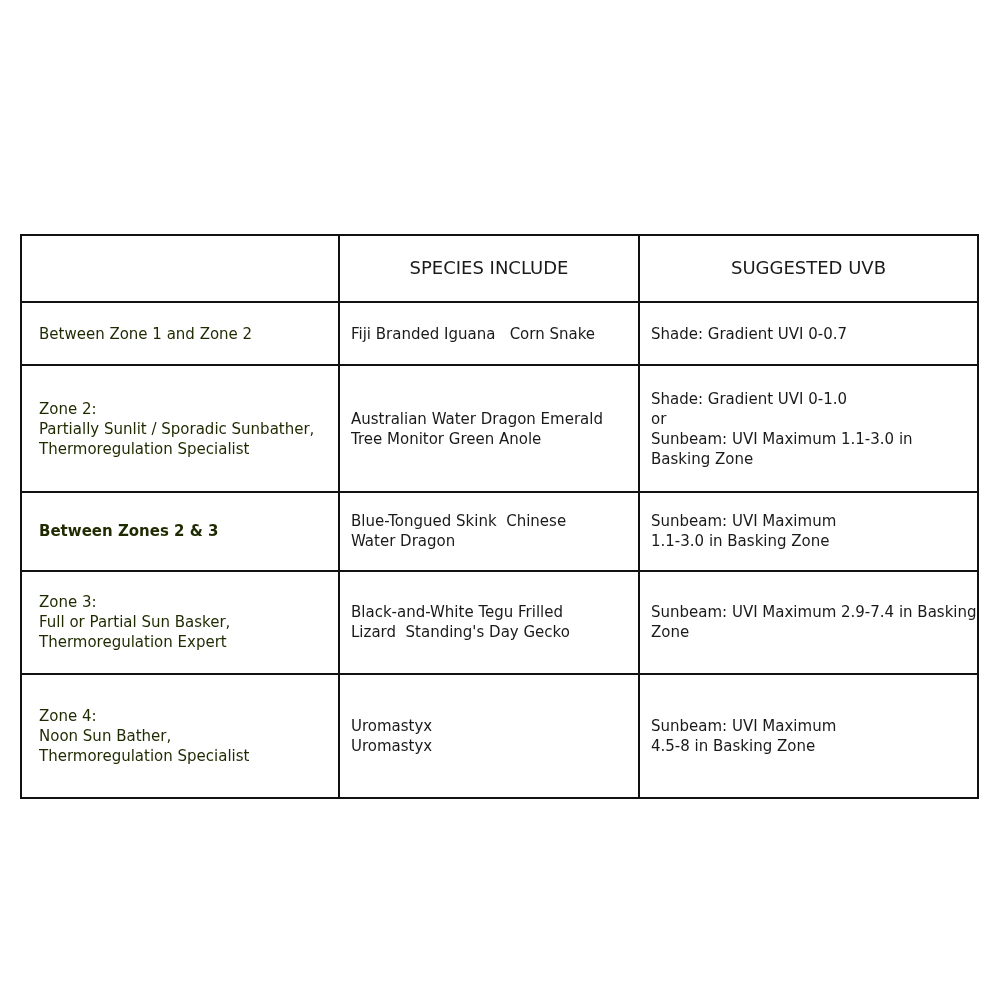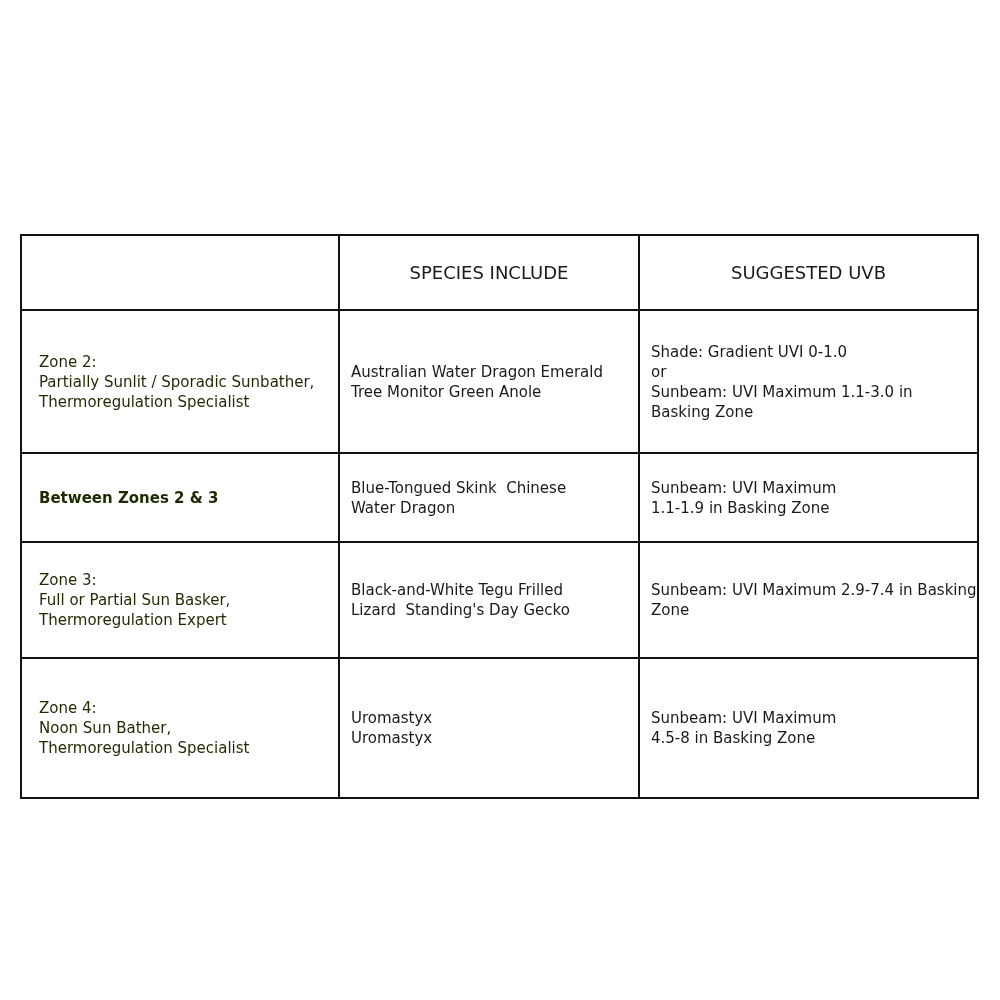--- a/index.html
+++ b/index.html
@@ -28,20 +28,31 @@
     <col class="uvb-col">
   </colgroup>
   <tbody>
     <tr style="height:56px">
       <th class="zone-cell gradient-col" rowspan="1" style="background: transparent;"></th>
       <th>SPECIES INCLUDE</th>
       <th>SUGGESTED UVB</th>
     </tr>
 
 
+    <tr style="height:53px">
+      <td class="zone-cell" style="background: transparent;">
+        <span class="line">Between Zone 1 and Zone 2</span>
+      </td>
+      <td class="species-cell">
+        <span class="line" style="white-space:pre">Fiji Branded Iguana   Corn Snake</span>
+      </td>
+      <td class="uvb-cell">
+        <span class="line">Shade: Gradient UVI 0-0.7</span>
+      </td>
+    </tr>
 
     <tr style="height:94px">
       <td class="zone-cell" style="background: transparent;">
         <span class="line">Zone 2:</span>
         <span class="line">Partially Sunlit / Sporadic Sunbather,</span>
         <span class="line">Thermoregulation Specialist</span>
       </td>
       <td class="species-cell">
         <span class="line">Australian Water Dragon Emerald</span>
         <span class="line">Tree Monitor Green Anole</span>
@@ -57,21 +68,21 @@
     <tr style="height:63px">
       <td class="zone-cell" style="background: transparent; font-weight: bold;">
         <span class="line">Between Zones 2 &amp; 3</span>
       </td>
       <td class="species-cell">
         <span class="line" style="white-space:pre">Blue-Tongued Skink  Chinese</span>
         <span class="line">Water Dragon</span>
       </td>
       <td class="uvb-cell">
         <span class="line">Sunbeam: UVI Maximum</span>
-        <span class="line">1.1-1.9 in Basking Zone</span>
+        <span class="line">1.1-3.0 in Basking Zone</span>
       </td>
     </tr>
 
     <tr style="height:81px">
       <td class="zone-cell" style="background: transparent;">
         <span class="line">Zone 3:</span>
         <span class="line">Full or Partial Sun Basker,</span>
         <span class="line">Thermoregulation Expert</span>
       </td>
       <td class="species-cell">

